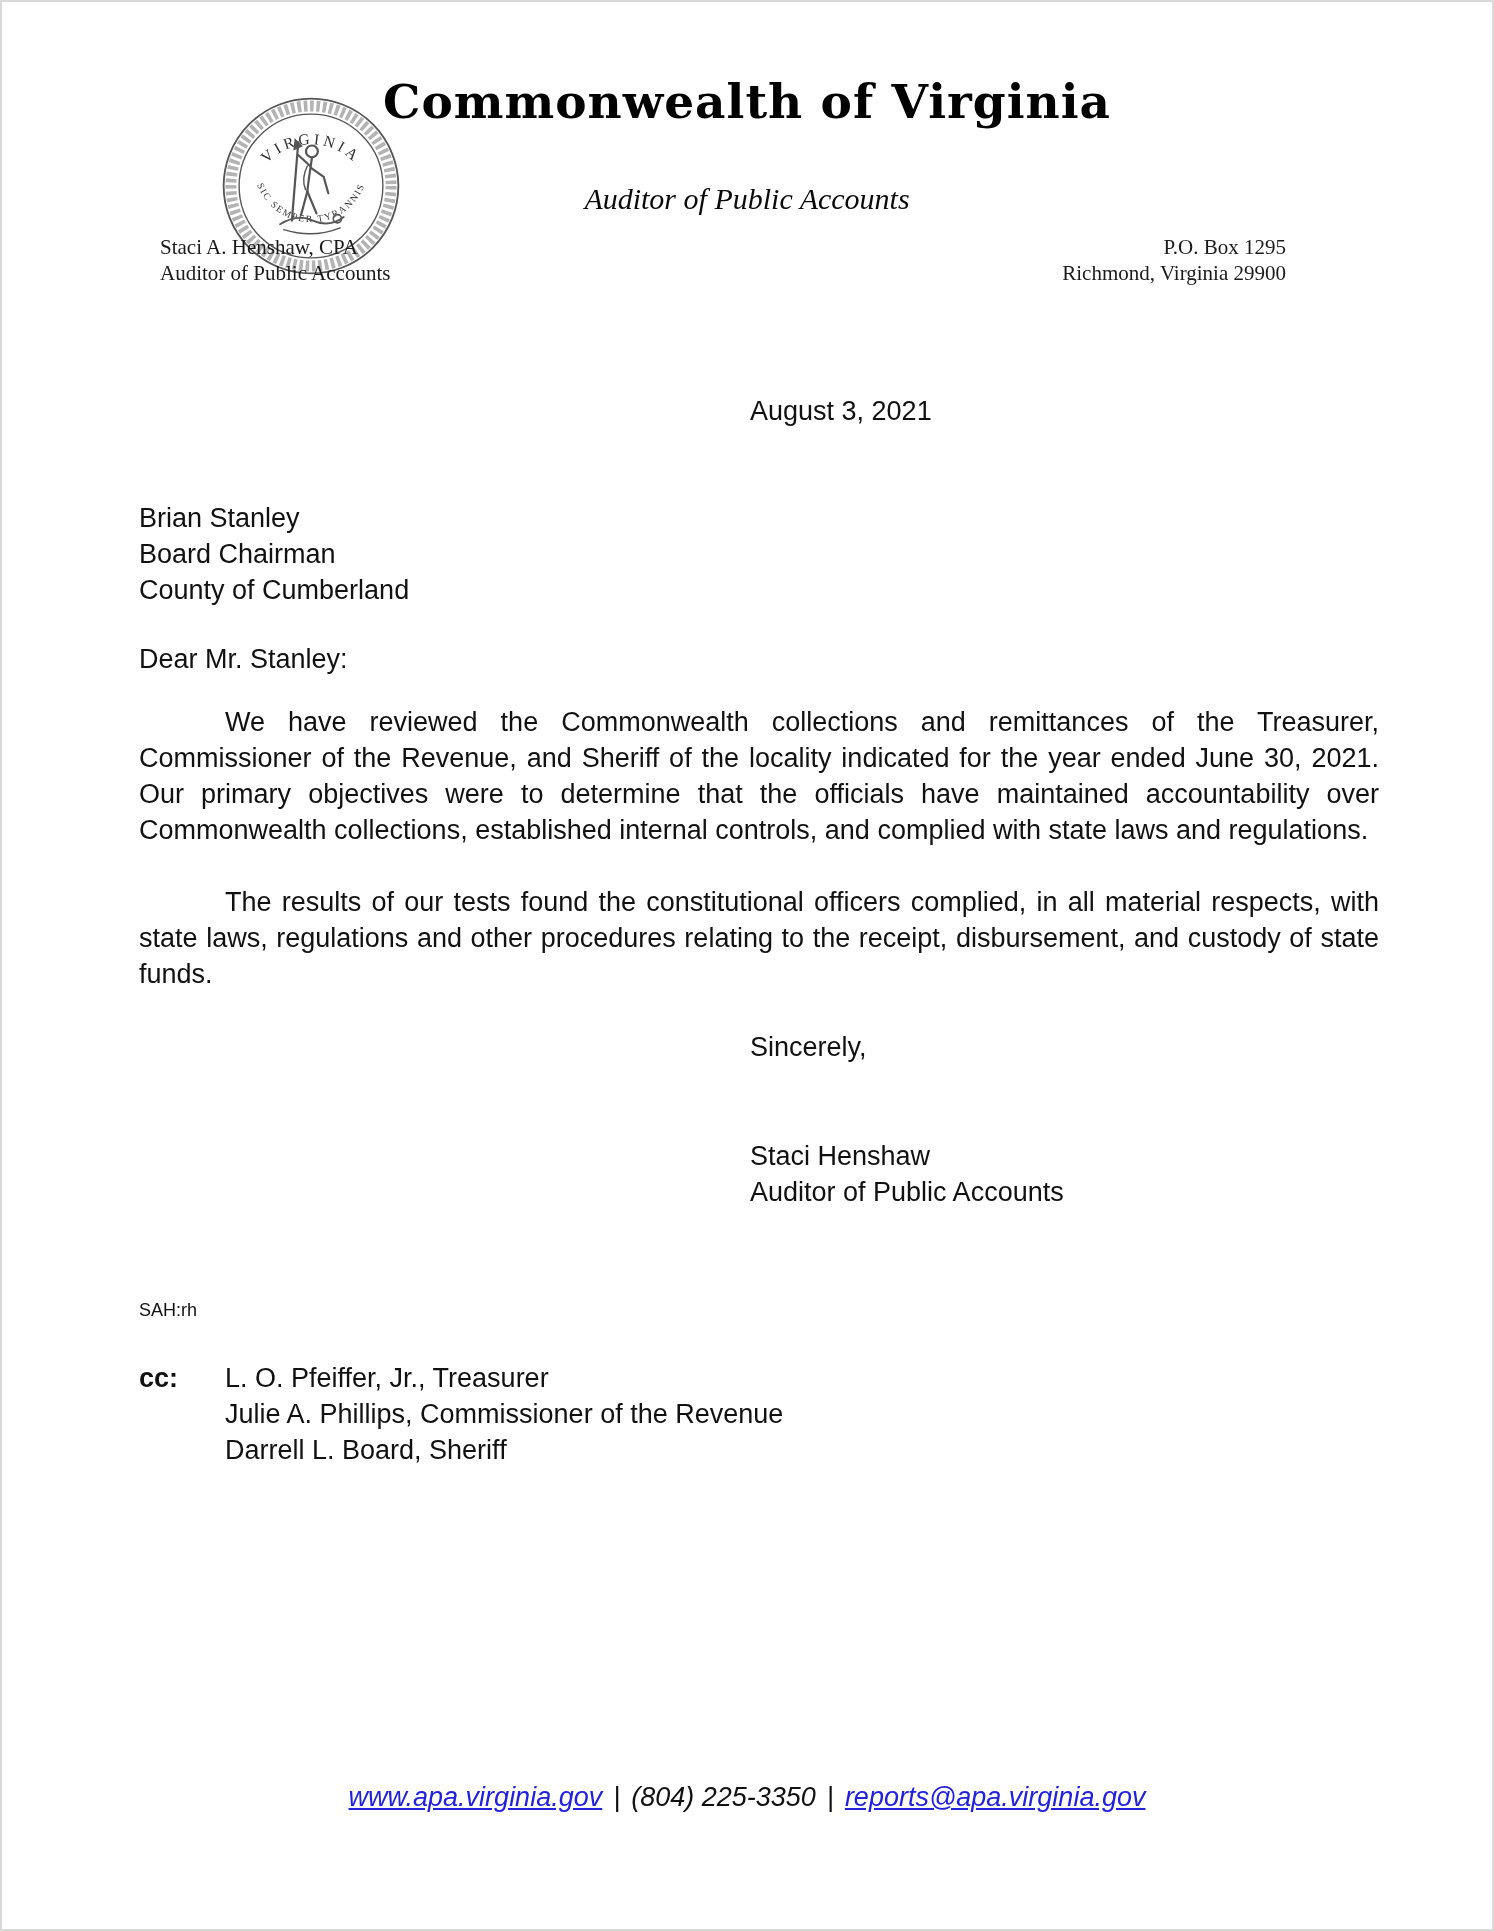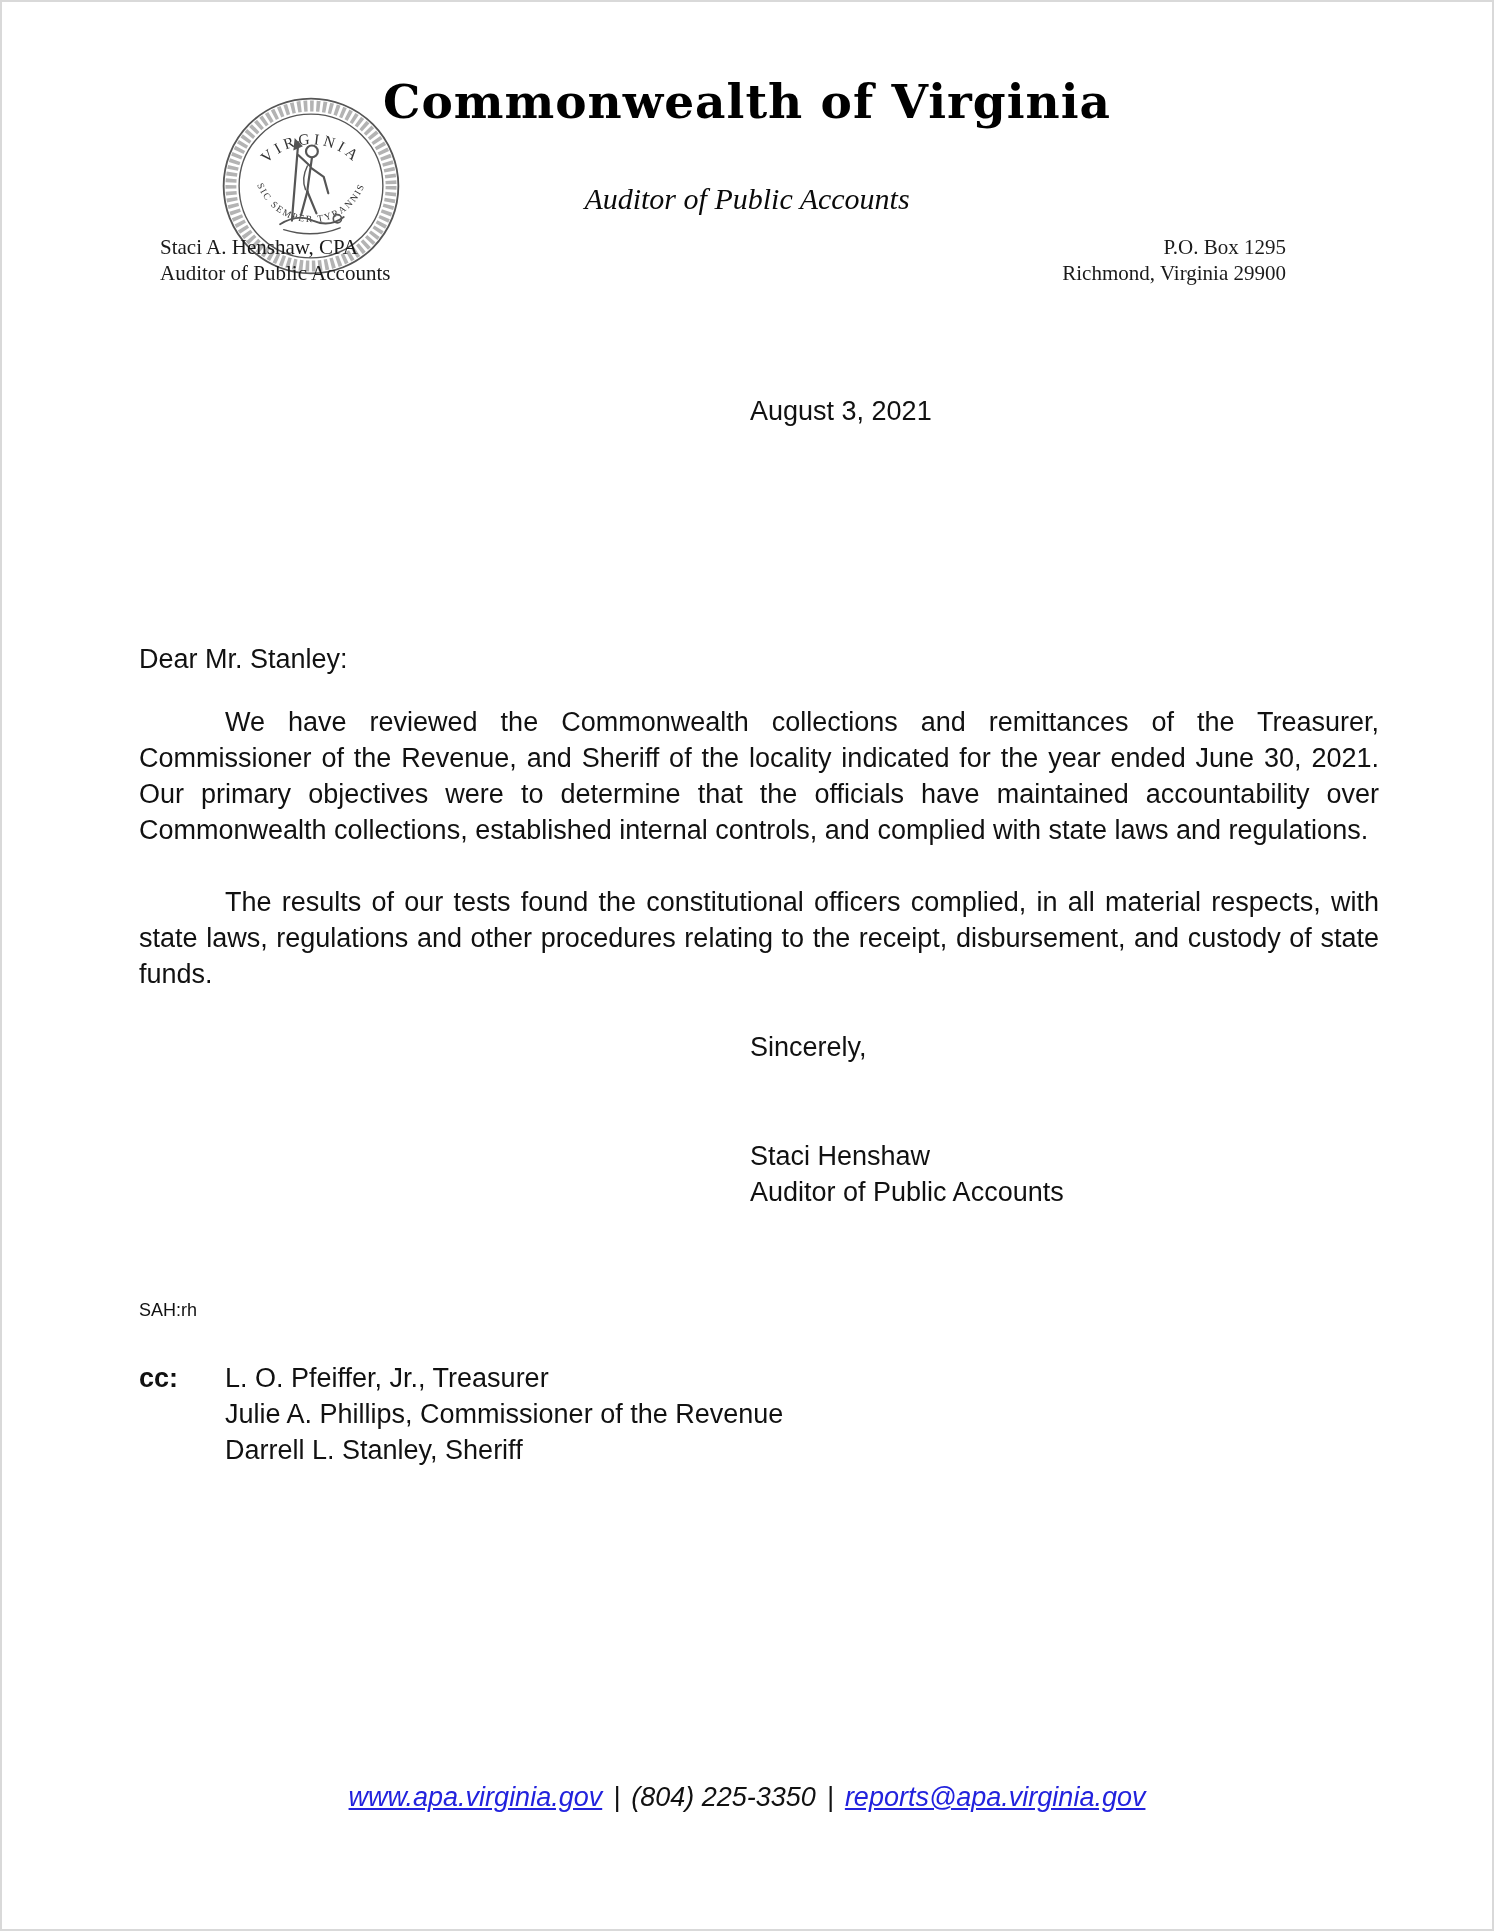--- a/index.html
+++ b/index.html
@@ -105,41 +105,46 @@
     <div>Auditor of Public Accounts</div>
   </div>
 
   <div class="info-right">
     <div>P.O. Box 1295</div>
     <div>Richmond, Virginia 29900</div>
   </div>
 
   <div class="date">August 3, 2021</div>
 
+  <div class="recipient">
+    <div>Brian Stanley</div>
+    <div>Board Chairman</div>
+    <div>County of Cumberland</div>
+  </div>
 
   <div class="salutation">Dear Mr. Stanley:</div>
 
   <div class="para para-1">We have reviewed the Commonwealth collections and remittances of the Treasurer, Commissioner of the Revenue, and Sheriff of the locality indicated for the year ended June 30, 2021. Our primary objectives were to determine that the officials have maintained accountability over Commonwealth collections, established internal controls, and complied with state laws and regulations.</div>
   <div class="para para-2">The results of our tests found the constitutional officers complied, in all material respects, with state laws, regulations and other procedures relating to the receipt, disbursement, and custody of state funds.</div>
 
   <div class="closing">Sincerely,</div>
 
   <div class="signature">
     <div>Staci Henshaw</div>
     <div>Auditor of Public Accounts</div>
   </div>
 
   <div class="reference">SAH:rh</div>
 
   <div class="cc-block">
     <div class="cc-label">cc:</div>
     <div>
       <div>L. O. Pfeiffer, Jr., Treasurer</div>
       <div>Julie A. Phillips, Commissioner of the Revenue</div>
-      <div>Darrell L. Stanley, Sheriff</div>
+      <div>Darrell L. Board, Sheriff</div>
     </div>
   </div>
 
   <div class="footer">
     <span class="link" style="color: rgb(34, 34, 221);">www.apa.virginia.gov</span><span class="sep">|</span><span>(804) 225-3350</span><span class="sep">|</span><span class="link" style="color: rgb(34, 34, 221);">reports@apa.virginia.gov</span>
   </div>
 
 </div>
 
 </body></html>

